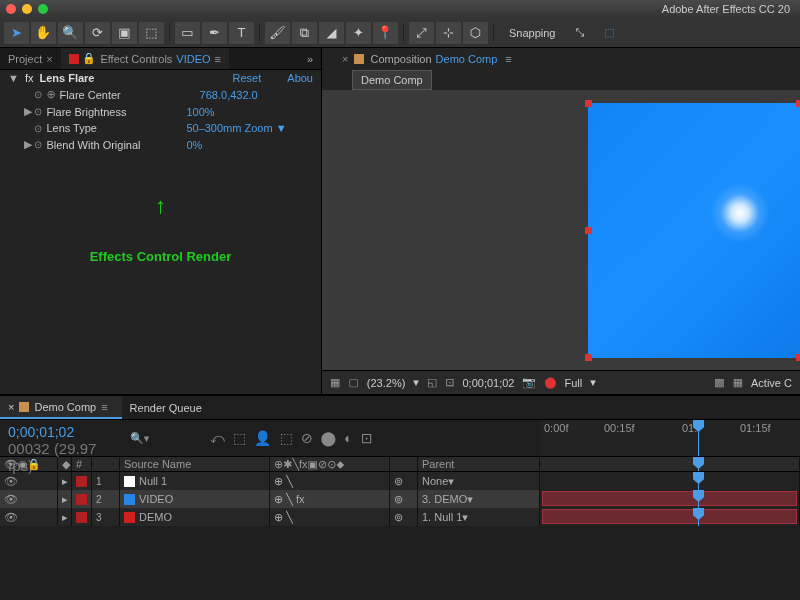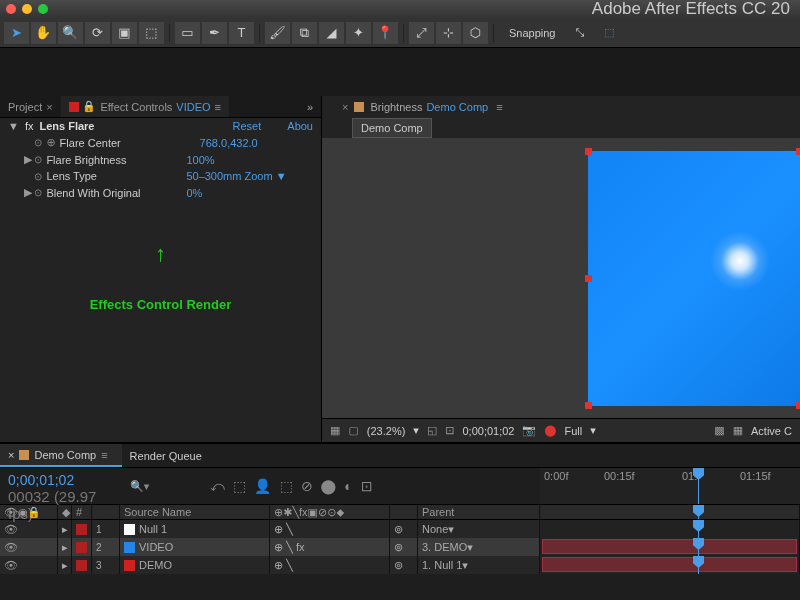--- a/index.html
+++ b/index.html
@@ -1,27 +1,27 @@
 <!DOCTYPE html>
 <html><head>
 <meta charset="utf-8">
 <style>
 * { margin: 0; padding: 0; box-sizing: border-box; font-family: "Lucida Grande", Arial, sans-serif; font-size: 11px; }
 body { background: #1a1a1a; color: #aaa; width: 800px; height: 600px; overflow: hidden; }
 .titlebar { height: 18px; background: linear-gradient(#4a4a4a,#333); display: flex; align-items: center; padding: 0 6px; color: #ccc; }
 .traffic { display: flex; gap: 6px; }
 .tl { width: 10px; height: 10px; border-radius: 50%; }
 .tl.red { background: #ff5f57; } .tl.yel { background: #febc2e; } .tl.grn { background: #28c840; }
-.title { flex: 1; text-align: right; font-size: 17px; padding-right: 4px; }
+.title { flex: 1; text-align: right; font-size: 11px; padding-right: 4px; }
 .toolbar { height: 30px; background: #333; display: flex; align-items: center; padding: 0 4px; gap: 2px; border-bottom: 1px solid #000; }
 .tbtn { width: 25px; height: 22px; background: #444; display: flex; align-items: center; justify-content: center; color: #ccc; cursor: pointer; font-size: 13px; }
 .tbtn:first-child { color: #4a9de8; }
 .tsep { width: 1px; height: 18px; background: #222; margin: 0 3px; }
 .snap { color: #ccc; margin-left: 10px; display: flex; align-items: center; gap: 20px; }
-.main { display: flex; height: 346px; margin-top: 48px; }
+.main { display: flex; height: 346px; }
 .left { width: 322px; background: #232323; border-right: 1px solid #000; display: flex; flex-direction: column; }
 .tabs { display: flex; align-items: center; height: 22px; background: #1a1a1a; border-bottom: 1px solid #000; }
 .tab { padding: 4px 8px; display: flex; align-items: center; gap: 4px; color: #999; cursor: pointer; }
 .tab.active { background: #232323; }
 .tab .x { color: #888; }
 .crumb { padding: 6px 10px; color: #aaa; }
 .blue { color: #4a9de8; }
 .effect-hdr { display: flex; align-items: center; padding: 2px 8px; gap: 6px; }
 .effect-hdr .fx { color: #ddd; }
 .reset { color: #4a9de8; margin-left: auto; cursor: pointer; }
@@ -168,21 +168,21 @@
     <div class="annot">
       <div class="arr">↑</div>
       <div class="txt">Effects Control Render</div>
     </div>
   </div>
 
   <div class="right">
     <div class="comp-tabs">
       <span class="x" style="margin-right:6px;color:#888">×</span>
       <span style="width:10px;height:10px;background:#c89050;display:inline-block;margin-right:6px"></span>
-      <span class="lbl">Brightness</span>
+      <span class="lbl">Composition</span>
       <span class="blue" style="margin-left:4px">Demo Comp</span>
       <span class="menu-ico" style="margin-left:8px">≡</span>
     </div>
     <div class="comp-nest"><span>Demo Comp</span></div>
     <div class="viewer">
       <div class="canvas">
         <div class="flare"></div>
         <div class="handle h-tl"></div>
         <div class="handle h-tr"></div>
         <div class="handle h-bl"></div>

